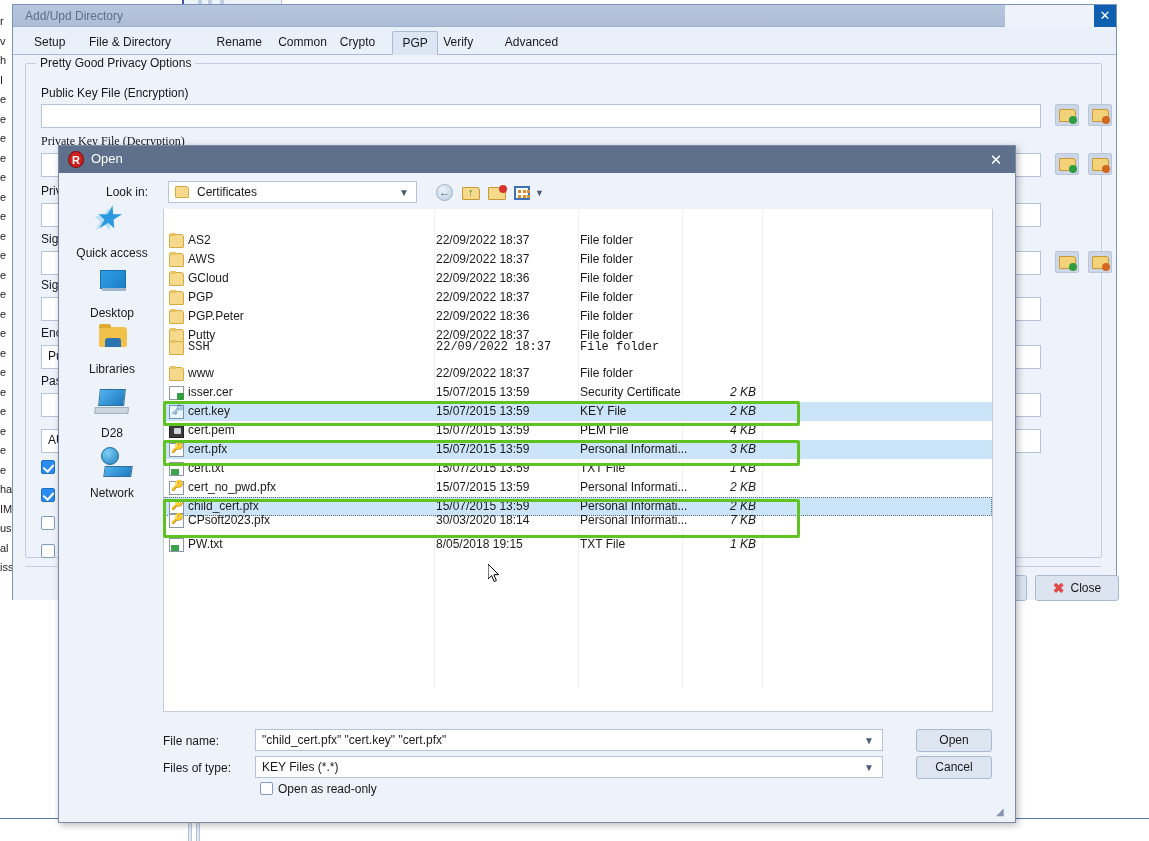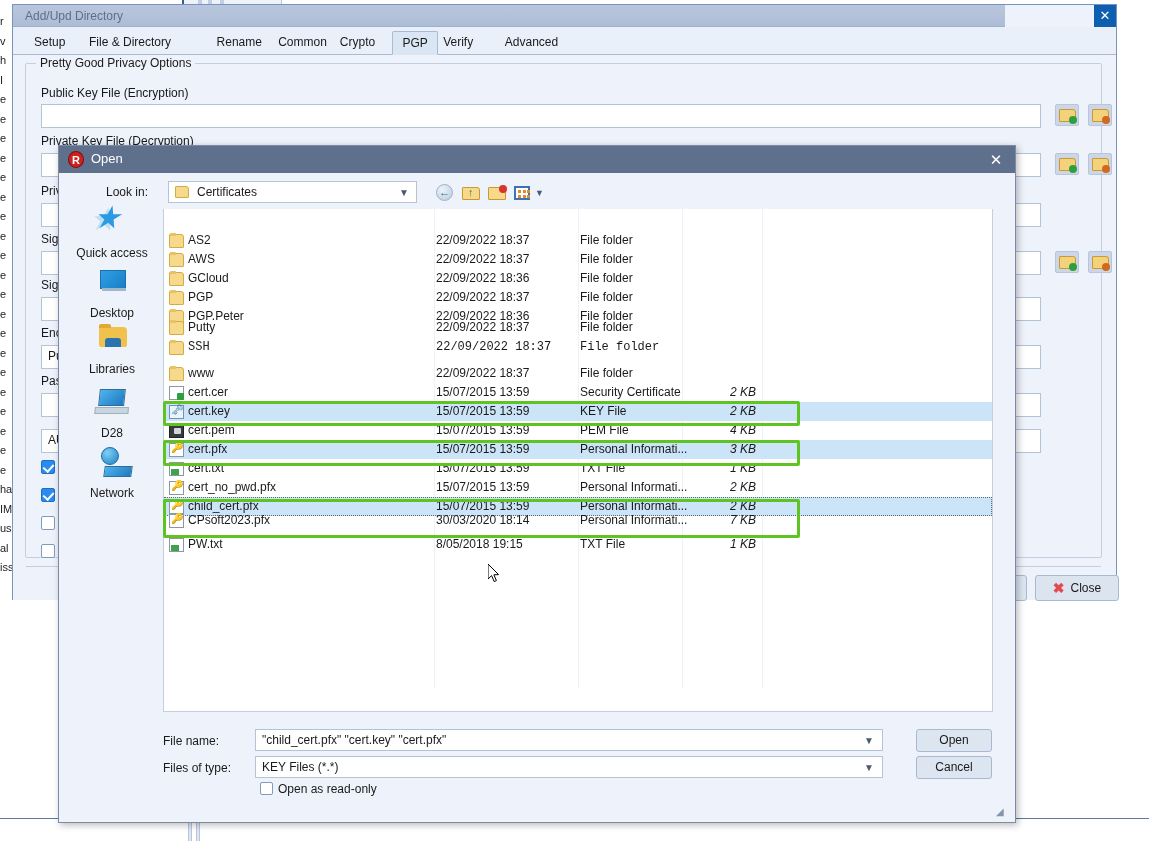--- a/index.html
+++ b/index.html
@@ -302,21 +302,21 @@
 
         <div class="fld-label" style="left:15px; top:22px;">Public Key File (Encryption)</div>
         <div class="fld-input" style="left:15px; top:40px; width:1000px;"></div>
         <div class="browse-btn" style="left:1029px; top:40px;">
             <span class="ico-folder-plus"></span>
           </div>
         <div class="browse-btn" style="left:1062px; top:40px;">
             <span class="ico-folder-minus"></span>
           </div>
 
-        <div class="fld-label" style="left:15px; top:70px;">Private Key File (Decryption)</div>
+        <div class="fld-label" style="left:15px; top:70px;font-family:Liberation Serif, serif;">Private Key File (Decryption)</div>
         <div class="fld-input" style="left:15px; top:89px; width:1000px;"></div>
         <div class="browse-btn" style="left:1029px; top:89px;">
             <span class="ico-folder-plus"></span>
           </div>
         <div class="browse-btn" style="left:1062px; top:89px;">
             <span class="ico-folder-minus"></span>
           </div>
 
         <div class="fld-label" style="left:15px; top:120px;">Private</div>
         <div class="fld-input" style="left:15px; top:139px; width:1000px;"></div>
@@ -454,21 +454,21 @@
           <span class="ty">File folder</span>
           <span class="sz"></span>
         </div>
         <div class="row" style="top: 76px;">
           <span class="ic fi-folder"></span>
           <span class="nm">PGP.Peter</span>
           <span class="dt">22/09/2022 18:36</span>
           <span class="ty">File folder</span>
           <span class="sz"></span>
         </div>
-        <div class="row" style="top: 87px;">
+        <div class="row" style="top: 95px;">
           <span class="ic fi-folder"></span>
           <span class="nm">Putty</span>
           <span class="dt">22/09/2022 18:37</span>
           <span class="ty">File folder</span>
           <span class="sz"></span>
         </div>
         <div class="row" style="top: 107px; font-family: Liberation Mono, monospace;">
           <span class="ic fi-folder"></span>
           <span class="nm">SSH</span>
           <span class="dt">22/09/2022 18:37</span>
@@ -477,21 +477,21 @@
         </div>
         <div class="row" style="top: 133px;">
           <span class="ic fi-folder"></span>
           <span class="nm">www</span>
           <span class="dt">22/09/2022 18:37</span>
           <span class="ty">File folder</span>
           <span class="sz"></span>
         </div>
         <div class="row" style="top: 152px;">
           <span class="ic fi-cer"></span>
-          <span class="nm">cert.cer</span>
+          <span class="nm">isser.cer</span>
           <span class="dt">15/07/2015 13:59</span>
           <span class="ty">Security Certificate</span>
           <span class="sz">2 KB</span>
         </div>
         <div class="row sel" style="top: 171px;">
           <span class="ic fi-key"></span>
           <span class="nm">cert.key</span>
           <span class="dt">15/07/2015 13:59</span>
           <span class="ty">KEY File</span>
           <span class="sz">2 KB</span>

